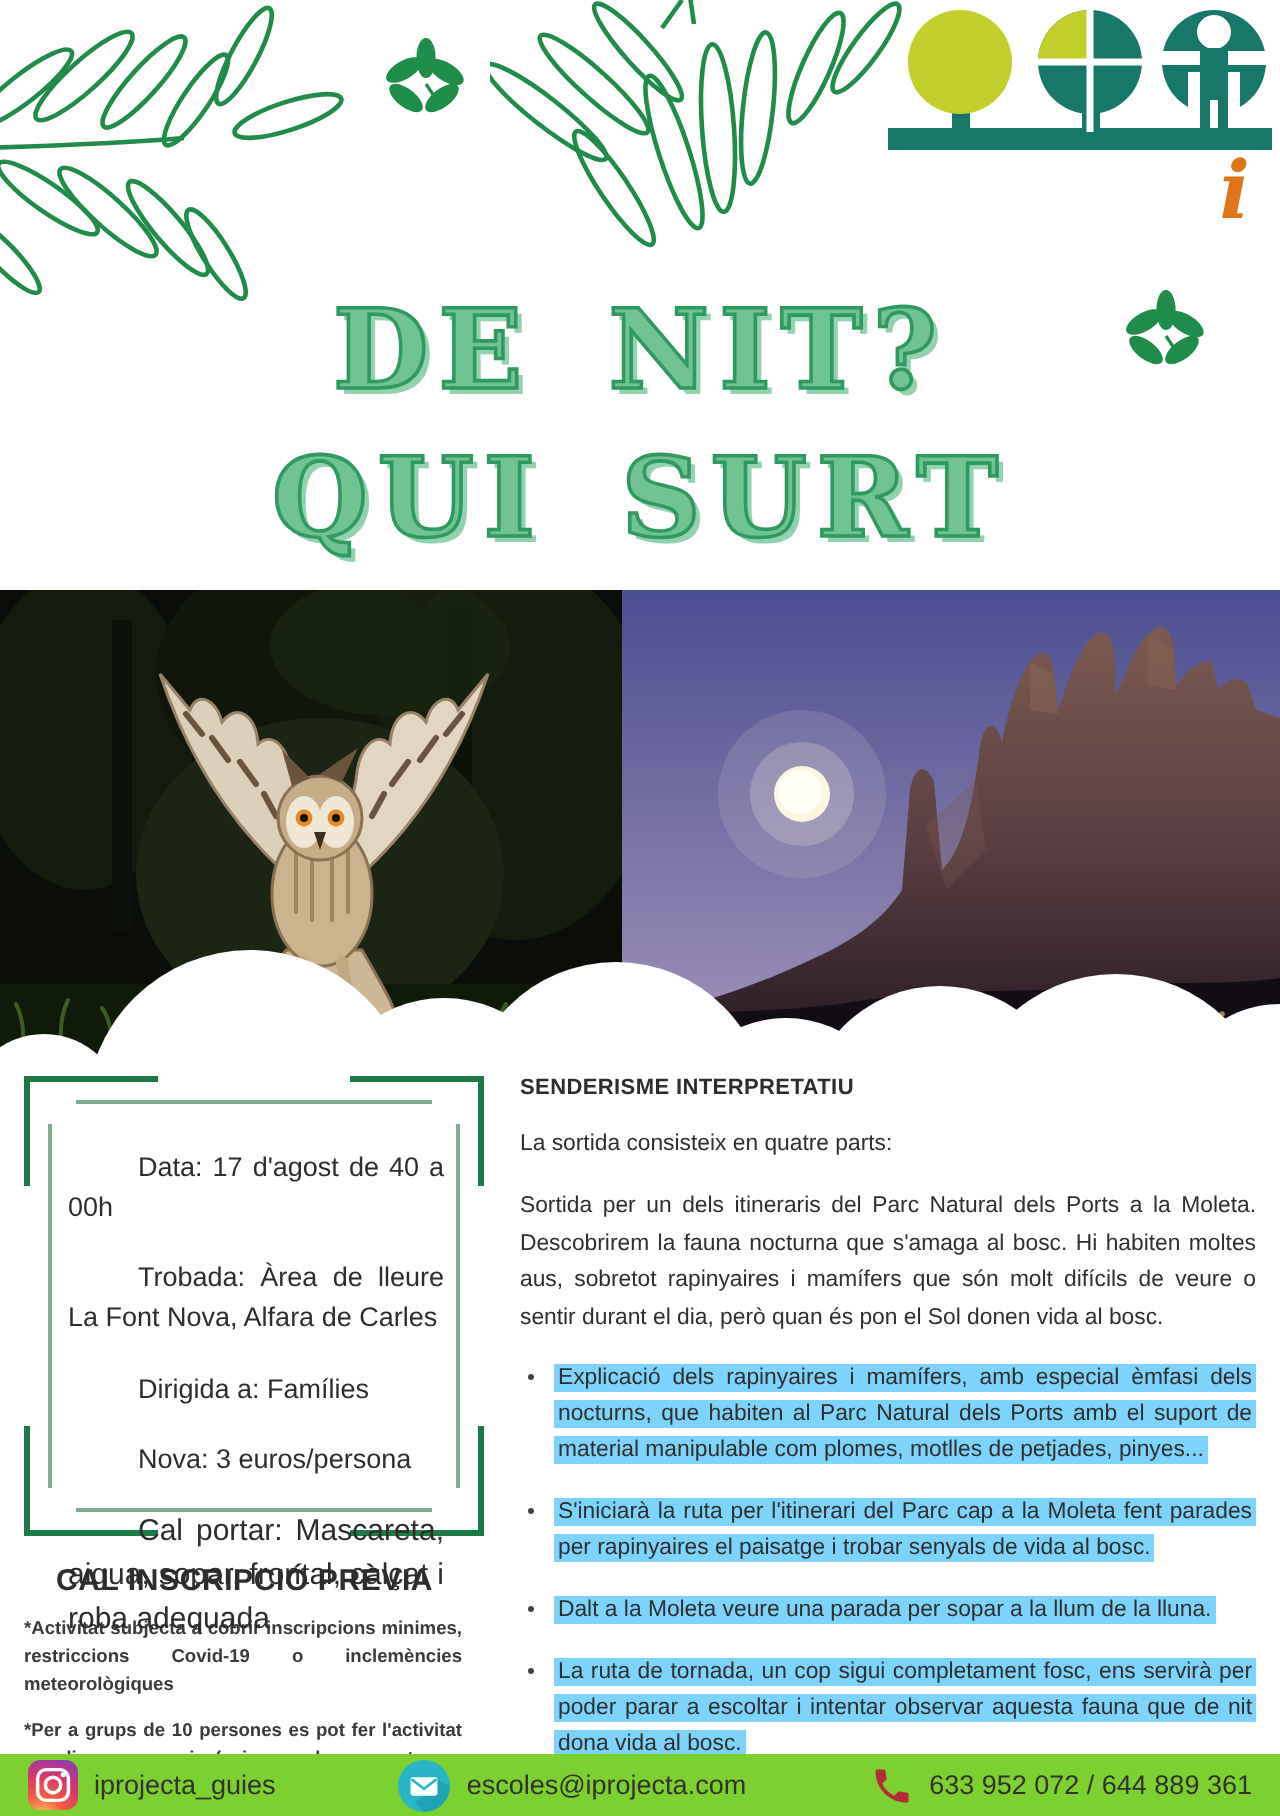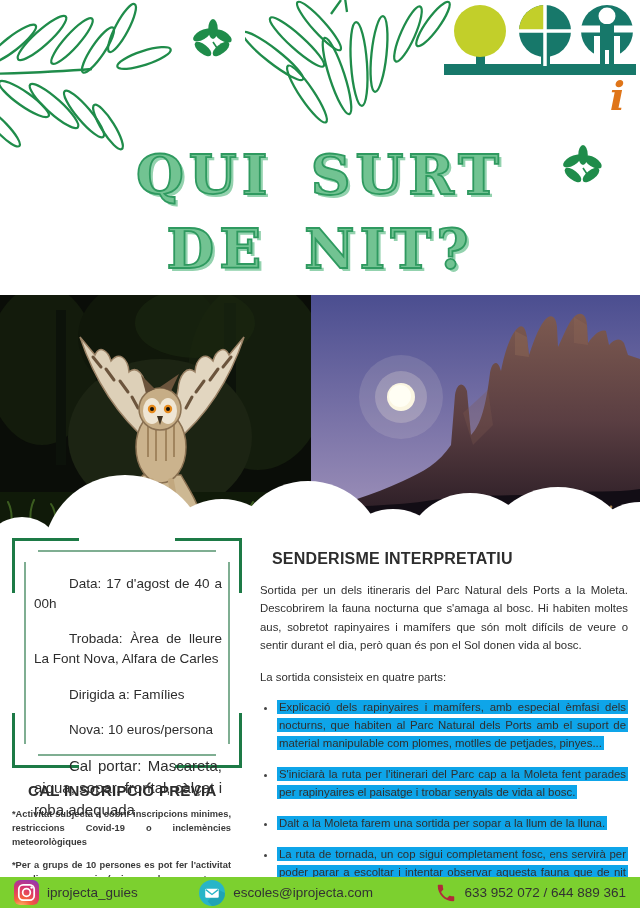--- a/index.html
+++ b/index.html
@@ -56,26 +56,26 @@
   .il-left{top:24px; bottom:24px; left:12px; width:1.6px;}
   .il-right{top:24px; bottom:24px; right:12px; width:1.6px;}
   .info-content{position:absolute; inset:0; padding:22px 20px 16px 22px; box-sizing:border-box;}
   .info-row{font-size:13.5px; line-height:1.5; color:#2d2d2d; margin-bottom:15px; text-align:justify;}
   .info-row b{font-weight:400;margin-left:35px;}
   .info-row.small{font-size:15px; margin-bottom:0; line-height:1.45;}
   
   .reg-heading{margin:14px 0 0 16px; font-size:15px; font-weight:600; letter-spacing:.3px; color:#2d2d2d;}
   .note{font-size:9.3px; font-weight:700; line-height:1.5; text-align:justify; color:#3a3a3a; margin:9px 11px 0 0;}
   
-  .desc-heading{margin:12px; font-size:16px; font-weight:700; letter-spacing:.2px; color:#2d2d2d;}
+  .desc-heading{margin:0; font-size:11px; font-weight:700; letter-spacing:.2px; color:#2d2d2d;}
   .desc-p{font-size:11.4px; line-height:1.62; text-align:justify; color:#2f2f2f; margin:13px 0 0 0;}
   .desc-list{margin:12px 0 0 0; padding-left:17px;}
   .desc-list li{font-size:11.4px; line-height:1.58; text-align:justify; color:#2f2f2f; margin-bottom:13px;}
   .desc-list li::marker{color:#444;}
-  .hl{background:#0ea5e9; padding:1px 2px; box-decoration-break:clone; -webkit-box-decoration-break:clone;}
+  .hl{background:#7dd3fc; padding:1px 2px; box-decoration-break:clone; -webkit-box-decoration-break:clone;}
   
   .footer{
     position:absolute; left:0; right:0; bottom:0; height:31px; background:#7cd02f;
     display:flex; align-items:center; justify-content:space-between; padding:0 14px; box-sizing:border-box;
   }
   .contact{display:flex; align-items:center; gap:8px; font-size:13.5px; color:#323232;}
   .contact svg{display:block;}
 </style>
 </head>
 <body>
@@ -152,22 +152,22 @@
       <rect x="156" y="20" width="14" height="26" fill="#17786a"></rect>
       <rect x="156" y="46" width="5" height="16" fill="#17786a"></rect>
       <rect x="165" y="46" width="5" height="16" fill="#17786a"></rect>
     </svg>
     <div class="logo-text">
       <span class="logo-i">i</span>
     </div>
   </div>
 
   <div class="title">
+    <div>DE NIT?</div>
     <div>QUI SURT</div>
-    <div>DE NIT?</div>
   </div>
 
   <div class="photos">
     <svg width="311" height="235" viewBox="0 0 311 235" preserveAspectRatio="none">
       <rect width="311" height="235" fill="#0a0d08"></rect>
       <ellipse cx="42" cy="70" rx="55" ry="80" fill="#131b0c"></ellipse>
       <ellipse cx="150" cy="42" rx="72" ry="60" fill="#10170a"></ellipse>
       <ellipse cx="258" cy="80" rx="70" ry="95" fill="#141d0d"></ellipse>
       <rect x="56" y="15" width="10" height="155" fill="#0c120a"></rect>
       <rect x="224" y="8" width="12" height="165" fill="#0c120a"></rect>
@@ -270,38 +270,38 @@
           <span class="c c-bl"></span>
           <span class="c c-br"></span>
         <span class="il il-top"></span>
           <span class="il il-bottom"></span>
           <span class="il il-left"></span>
           <span class="il il-right"></span>
         <div class="info-content">
           <p class="info-row"><b>Data:</b><span> 17 d'agost de 40 a 00h</span></p>
           <p class="info-row"><b>Trobada:</b><span> Àrea de lleure La Font Nova, Alfara de Carles</span></p>
           <p class="info-row"><b>Dirigida a:</b><span> Famílies</span></p>
-          <p class="info-row"><b>Nova:</b><span> 10 euros/persona</span></p>
+          <p class="info-row"><b>Nova:</b><span> 3 euros/persona</span></p>
           <p class="info-row small"><b>Cal portar:</b><span> Mascareta, aigua, sopar, frontal, calçat i roba adequada</span></p>
         </div>
       </div>
       <h2 class="reg-heading">CAL INSCRIPCIÓ PRÈVIA</h2>
       <p class="note">*Activitat subjecta a cobrir inscripcions minimes, restriccions Covid-19 o inclemències meteorològiques</p>
       <p class="note">*Per a grups de 10 persones es pot fer l'activitat un dia a convenir (avisar amb una setmana d'antelació) - consultar preus per a menys de 10 persones.</p>
 
     </aside>
 
     <section class="col-right">
       <h3 class="desc-heading">SENDERISME INTERPRETATIU</h3>
+      <p class="desc-p">La sortida consisteix en quatre parts:</p>
       <p class="desc-p">Sortida per un dels itineraris del Parc Natural dels Ports a la Moleta. Descobrirem la fauna nocturna que s'amaga al bosc. Hi habiten moltes aus, sobretot rapinyaires i mamífers que són molt difícils de veure o sentir durant el dia, però quan és pon el Sol donen vida al bosc.</p>
-      <p class="desc-p">La sortida consisteix en quatre parts:</p>
       <ul class="desc-list">
         <li><span class="hl">Explicació dels rapinyaires i mamífers, amb especial èmfasi dels nocturns, que habiten al Parc Natural dels Ports amb el suport de material manipulable com plomes, motlles de petjades, pinyes...</span></li>
         <li><span class="hl">S'iniciarà la ruta per l'itinerari del Parc cap a la Moleta fent parades per rapinyaires el paisatge i trobar senyals de vida al bosc.</span></li>
-        <li><span class="hl">Dalt a la Moleta farem una sortida per sopar a la llum de la lluna.</span></li>
+        <li><span class="hl">Dalt a la Moleta veure una parada per sopar a la llum de la lluna.</span></li>
         <li><span class="hl">La ruta de tornada, un cop sigui completament fosc, ens servirà per poder parar a escoltar i intentar observar aquesta fauna que de nit dona vida al bosc.</span></li>
       </ul>
     </section>
   </div>
 
   <footer class="footer">
     <div class="contact">
       <svg width="25" height="25" viewBox="0 0 26 26">
         <defs>
           <radialGradient id="ig" cx="0.28" cy="1.15" r="1.4">

